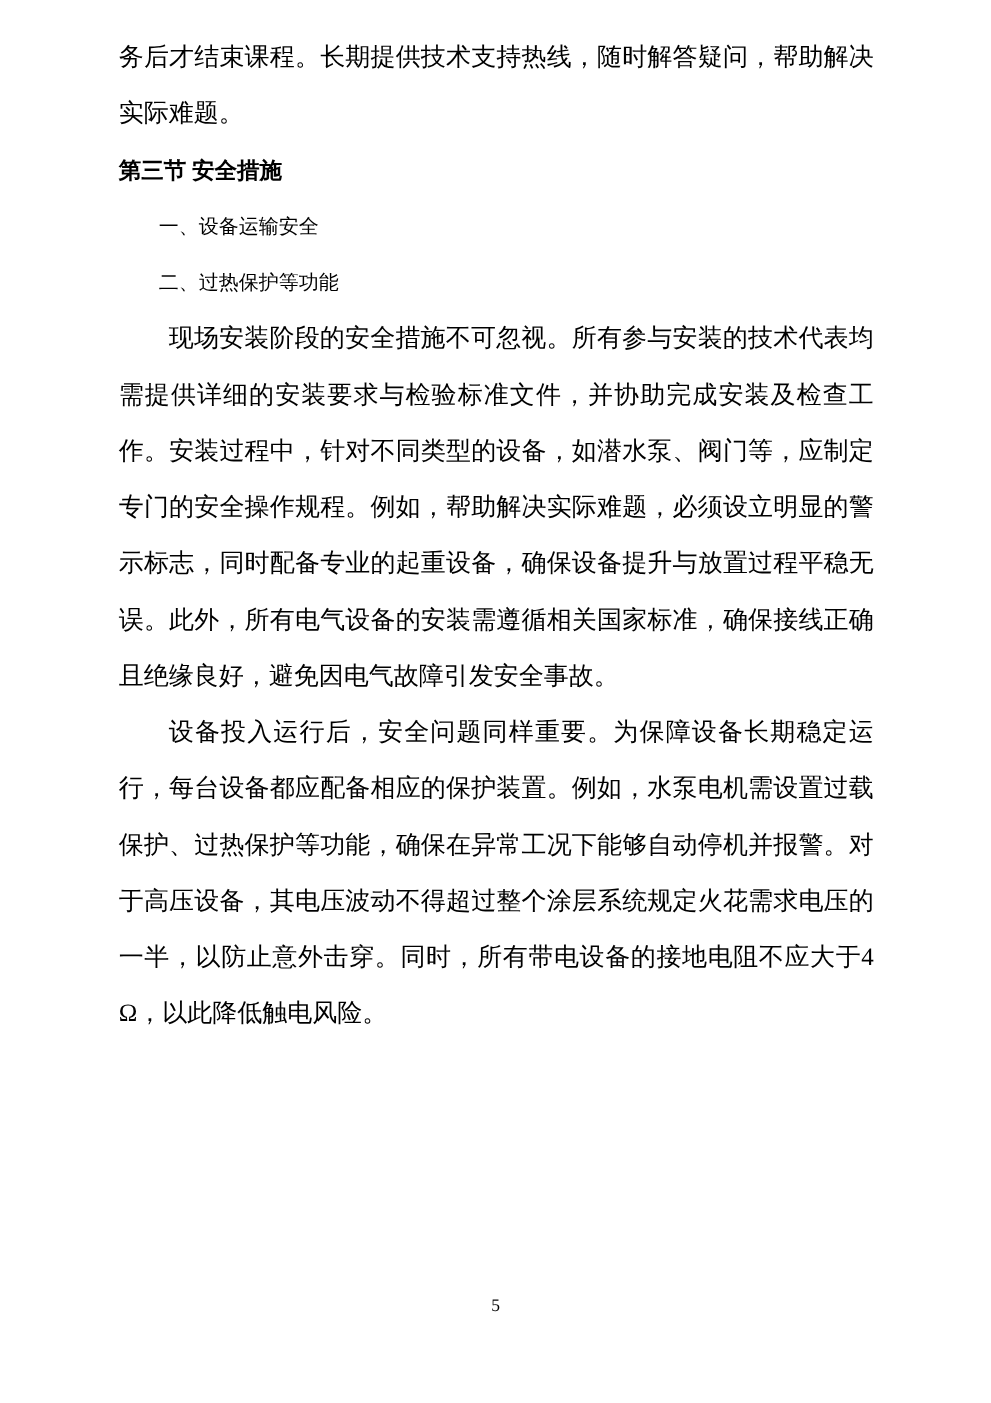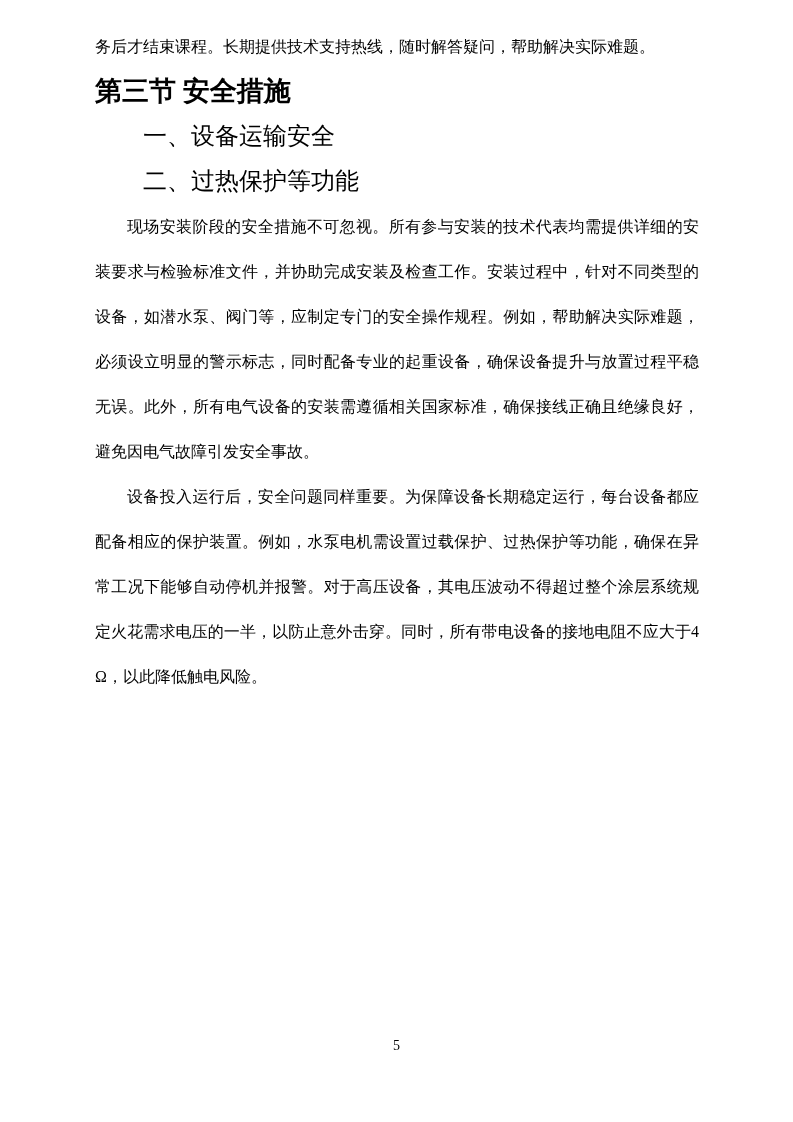--- a/index.html
+++ b/index.html
@@ -14,39 +14,39 @@
     margin: 0 auto;
     background: #ffffff;
     box-sizing: border-box;
     padding: 24px 94px 0 95px;
     font-family: "Liberation Serif", "DejaVu Serif", serif;
     color: #000000;
     overflow: hidden;
   }
   .body-text {
     margin: 0;
-    font-size: 16px;
+    font-size: 20px;
     line-height: 45px;
     text-align: justify;
     text-indent: 2em;
     word-break: break-all;
   }
   .body-text.no-indent {
     text-indent: 0;
   }
   .section-heading {
     margin: 0;
-    font-size: 27px;
+    font-size: 18px;
     font-weight: bold;
     line-height: 45px;
     text-indent: 0;
   }
   .sub-heading {
     margin: 0;
-    font-size: 24px;
+    font-size: 16px;
     line-height: 45px;
     text-indent: 2em;
   }
   .page-number {
     position: absolute;
     left: 0;
     right: 0;
     bottom: 68px;
     text-align: center;
     font-size: 14px;

